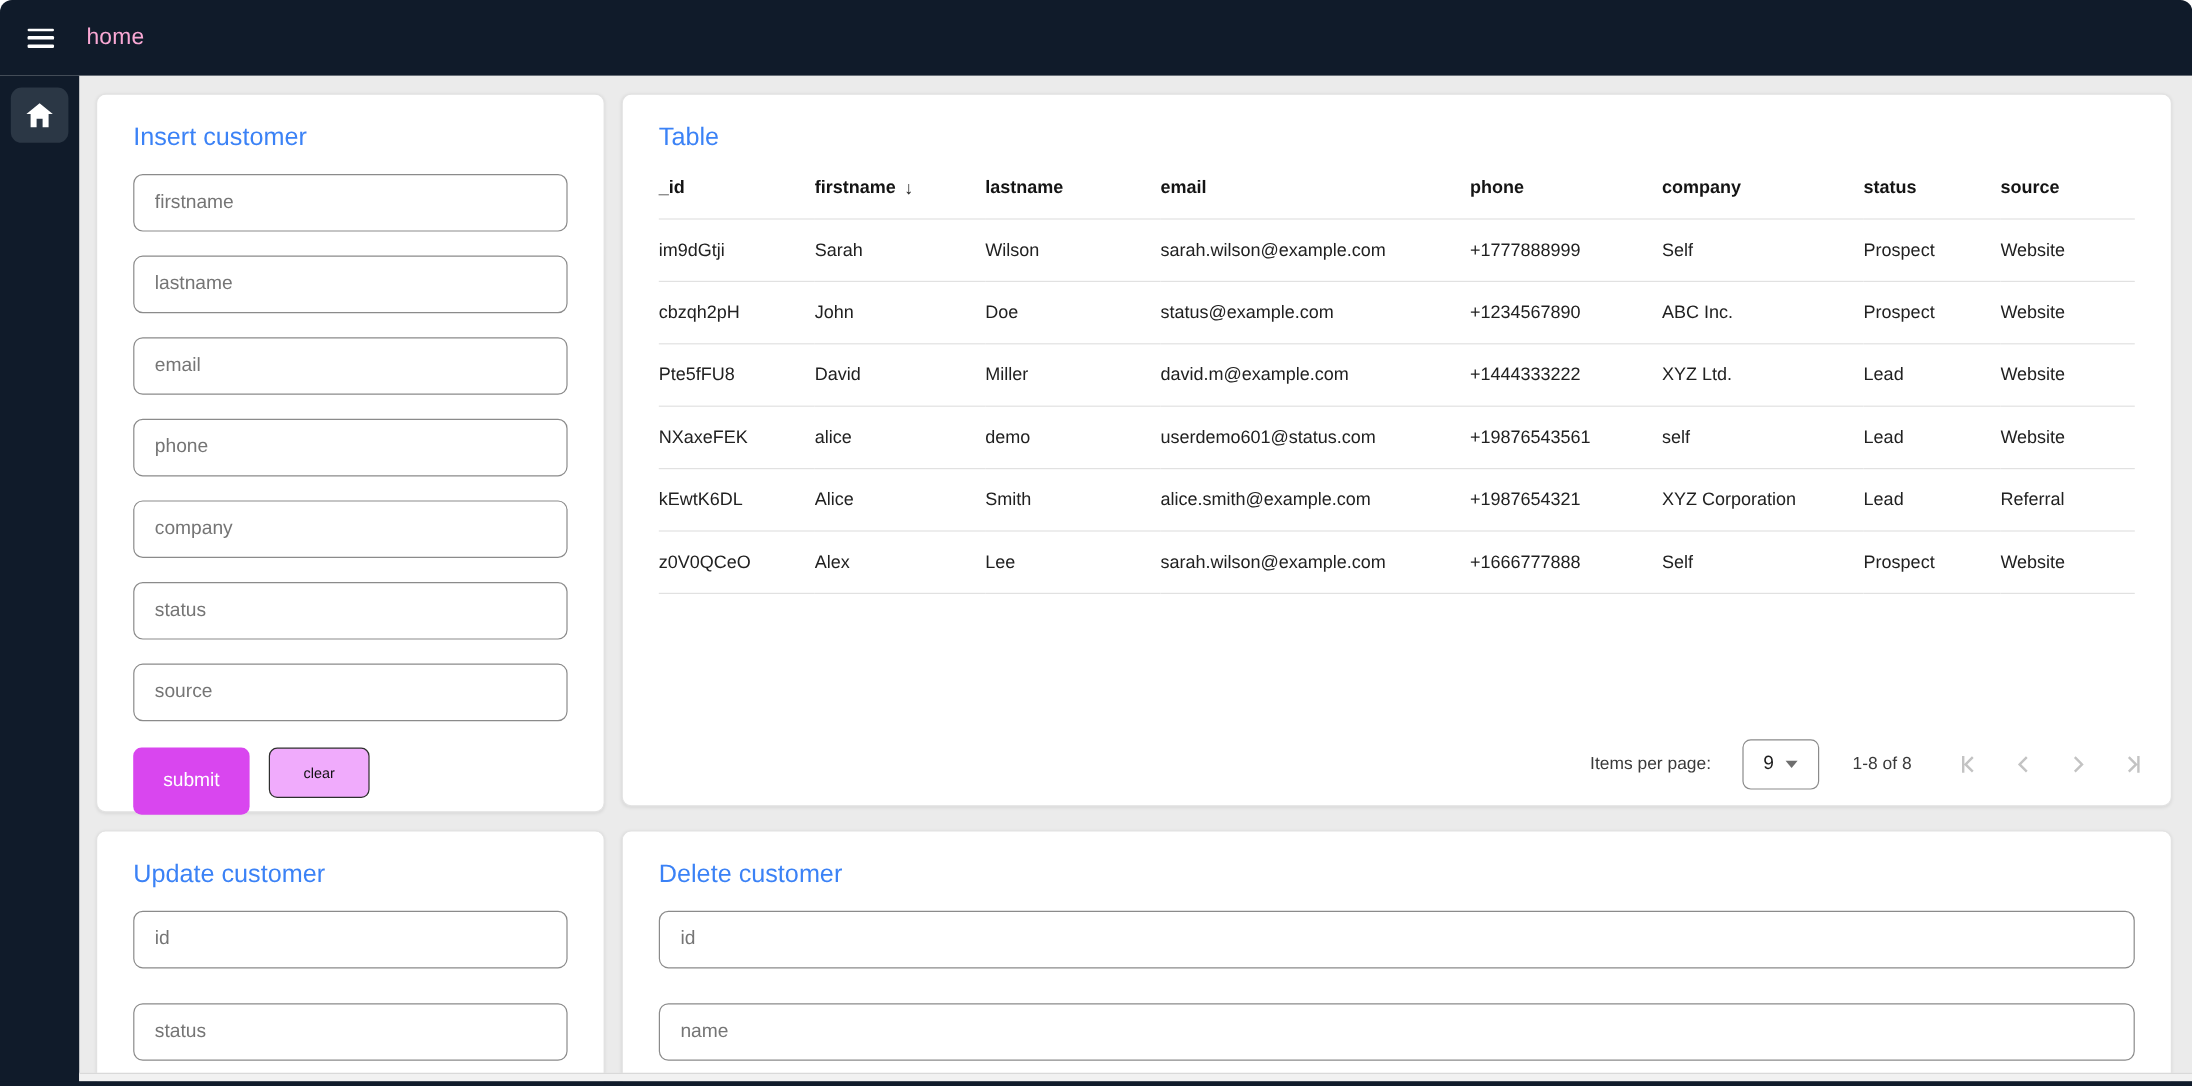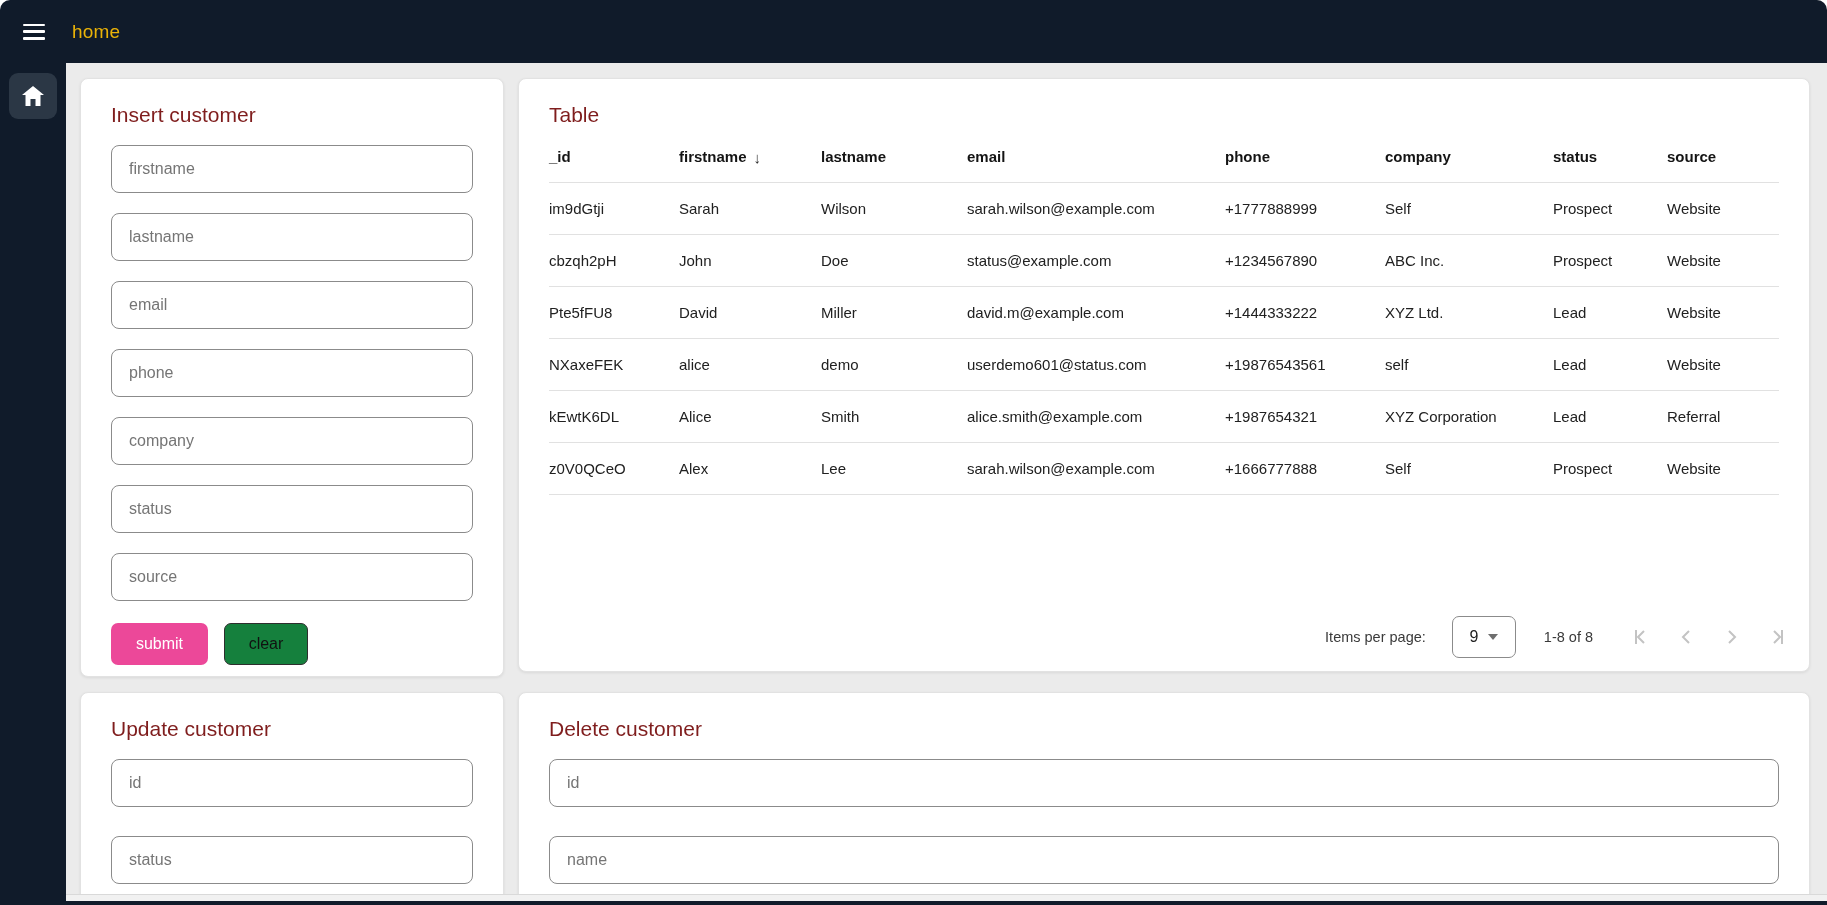--- a/index.html
+++ b/index.html
@@ -6,40 +6,40 @@
   html, body { width: 1827px; height: 905px; overflow: hidden; background: #ffffff; }
   body { font-family: "Liberation Sans", sans-serif; color: #1f1f1f; }
 
   .window { position: relative; width: 1827px; height: 905px; overflow: hidden; border-radius: 10px 10px 0 0; background: #ebebeb; }
 
   
   .navbar { position: absolute; left: 0; top: 0; width: 100%; height: 63px; background: #101b2a; display: flex; align-items: center; z-index: 5; }
   .menu-btn { width: 40px; height: 40px; margin-left: 14px; background: transparent; border: none; display: flex; align-items: center; justify-content: center; cursor: pointer; }
   .menu-glyph { width: 22px; height: 16px; display: flex; flex-direction: column; justify-content: space-between; }
   .menu-glyph span { display: block; height: 2.6px; background: #ffffff; border-radius: 1px; }
-  .nav-title { color: #eab308; font-size: 19px; margin-left: 18px; letter-spacing: .2px; }
+  .nav-title { color: #f9a8d4; font-size: 19px; margin-left: 18px; letter-spacing: .2px; }
 
   
   .sidebar { position: absolute; left: 0; top: 63px; width: 66px; bottom: 0; background: #101b2a; z-index: 4; }
   .side-home-btn { width: 48px; height: 46px; margin: 10px auto 0 auto; display: flex; align-items: center; justify-content: center; background: #2b3745; border: none; border-radius: 9px; cursor: pointer; }
 
   
   .content { position: absolute; left: 66px; top: 63px; right: 0; bottom: 0; background: #ebebeb; padding: 15px 17px 0 14px; display: grid; grid-template-columns: 424px 1fr; column-gap: 14px; row-gap: 15px; align-content: start; overflow: hidden; }
 
   .card { background: #ffffff; border: 1px solid #e2e2e2; border-radius: 8px; box-shadow: 0 1px 3px rgba(0,0,0,.08); padding: 24px 30px; }
-  .card-title { font-size: 21px; color: #7f1d1d; font-weight: 400; }
+  .card-title { font-size: 21px; color: #3b82f6; font-weight: 400; }
 
   
   .card--insert { height: 599px; }
   .form-fields { margin-top: 18px; display: flex; flex-direction: column; gap: 20px; }
   .field { height: 48px; width: 100%; border: 1px solid #8b8b8b; border-radius: 8px; background: #fff; padding: 0 17px; font-size: 16px; font-family: "Liberation Sans", sans-serif; color: #222; outline: none; }
   .field::placeholder { color: #757575; opacity: 1; }
   .btn-row { display: flex; gap: 16px; margin-top: 22px; }
-  .btn-submit { min-width: 97px; height: 42px; background: #ec4899; color: #ffffff; border: none; border-radius: 7px; font-size: 16px; font-family: "Liberation Sans", sans-serif; cursor: pointer; }
-  .btn-clear { min-width: 84px; height: 42px; background: #15803d; color: #111; border: 1.6px solid #2e2e2e; border-radius: 7px; font-size: 16px; font-family: "Liberation Sans", sans-serif; cursor: pointer; }
+  .btn-submit { min-width: 97px; height: 56px; background: #d946ef; color: #ffffff; border: none; border-radius: 7px; font-size: 16px; font-family: "Liberation Sans", sans-serif; cursor: pointer; }
+  .btn-clear { min-width: 84px; height: 42px; background: #f0abfc; color: #111; border: 1.6px solid #2e2e2e; border-radius: 7px; font-size: 12px; font-family: "Liberation Sans", sans-serif; cursor: pointer; }
 
   
   .card--table { height: 594px; padding: 24px 0 0 0; display: flex; flex-direction: column; }
   .card--table .card-title { padding: 0 30px; }
   table.data { width: calc(100% - 60px); margin: 0 30px; border-collapse: collapse; table-layout: fixed; }
   table.data th { text-align: left; font-size: 15px; font-weight: 700; color: #141414; padding: 21px 10px 17px 0; border-bottom: 1px solid #e1e1e1; white-space: nowrap; }
   table.data td { font-size: 15px; color: #212121; padding: 0 10px 0 0; height: 52px; border-bottom: 1px solid #e1e1e1; white-space: nowrap; overflow: hidden; }
   .sort-arrow { display: inline-block; margin-left: 7px; font-weight: 400; font-size: 15px; color: #2e2e2e; transform: translateY(1px); }
 
   

